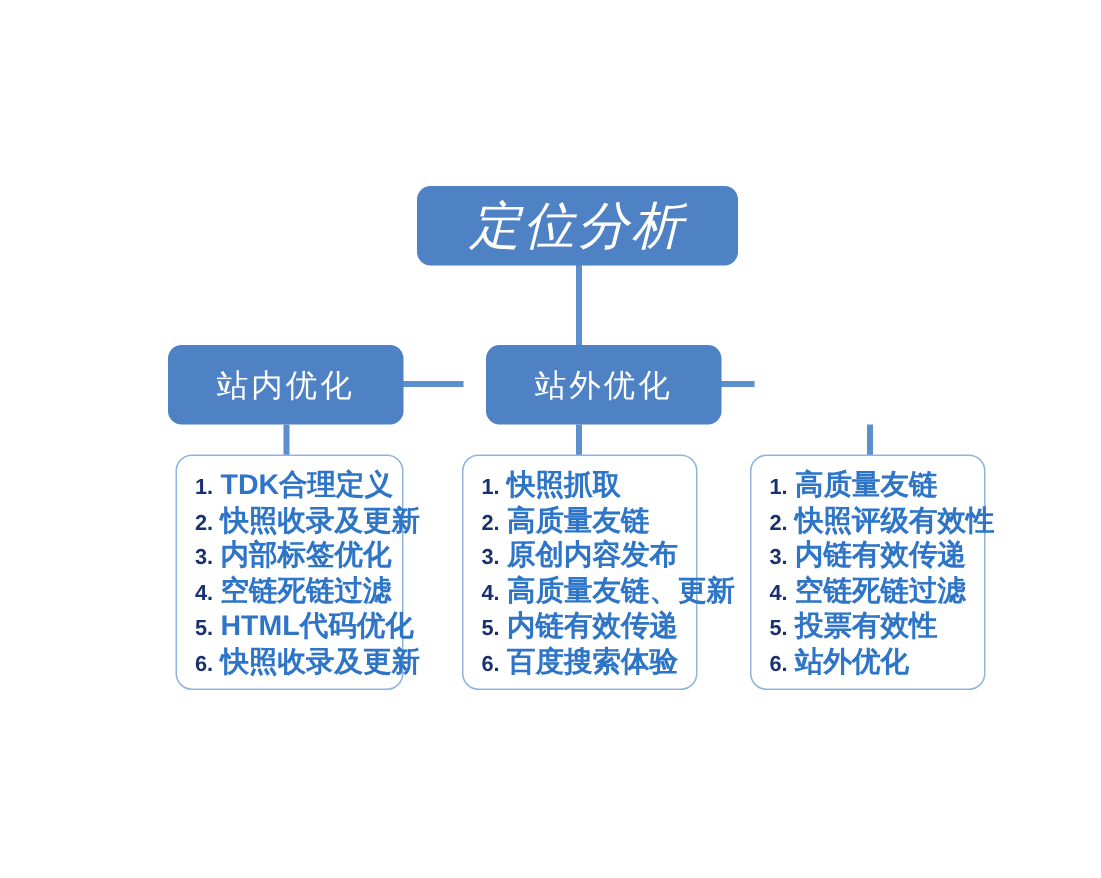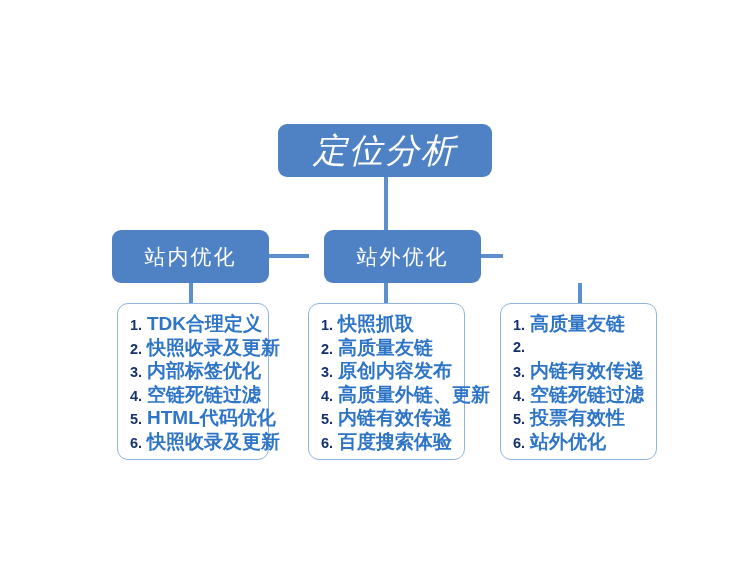--- a/index.html
+++ b/index.html
@@ -160,41 +160,42 @@
       <li>
         <span class="li-num">2.</span>
         <span class="li-text">高质量友链</span>
       </li>
       <li>
         <span class="li-num">3.</span>
         <span class="li-text">原创内容发布</span>
       </li>
       <li>
         <span class="li-num">4.</span>
-        <span class="li-text">高质量外链、更新</span>
+        <span class="li-text">高质量友链、更新</span>
       </li>
       <li>
         <span class="li-num">5.</span>
         <span class="li-text">内链有效传递</span>
       </li>
       <li>
         <span class="li-num">6.</span>
         <span class="li-text">百度搜索体验</span>
       </li>
     </ol>
   </div>
 
   <div class="card card-weight">
     <ol>
       <li>
         <span class="li-num">1.</span>
         <span class="li-text">高质量友链</span>
       </li>
       <li>
         <span class="li-num">2.</span>
+        <span class="li-text">快照评级有效性</span>
       </li>
       <li>
         <span class="li-num">3.</span>
         <span class="li-text">内链有效传递</span>
       </li>
       <li>
         <span class="li-num">4.</span>
         <span class="li-text">空链死链过滤</span>
       </li>
       <li>

